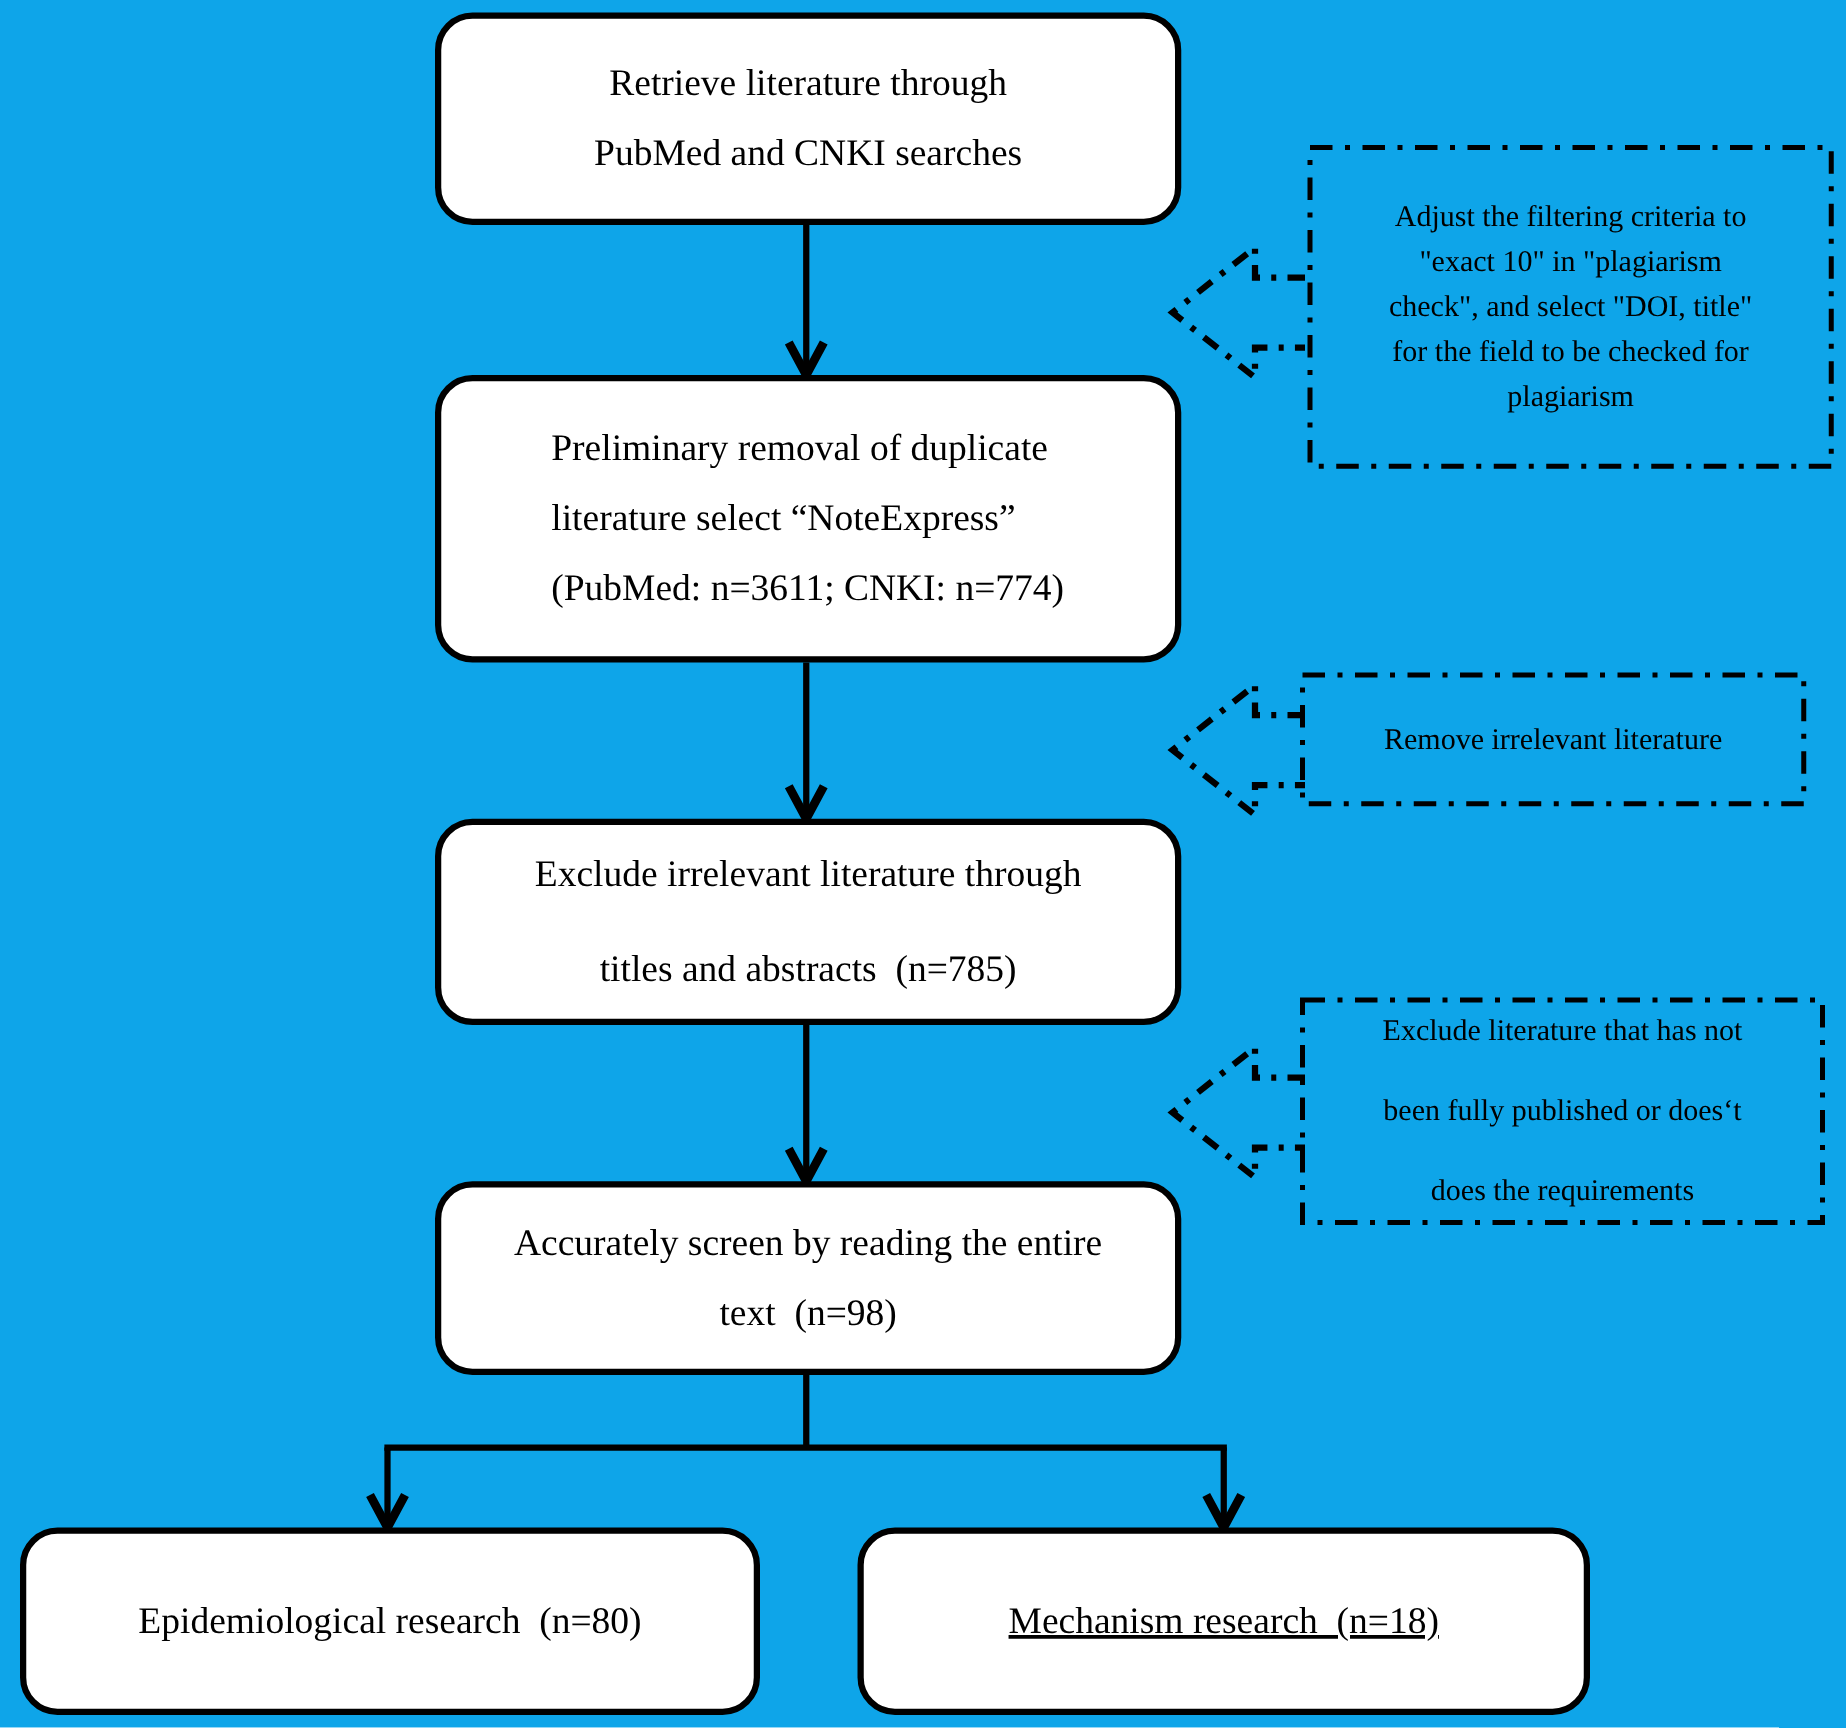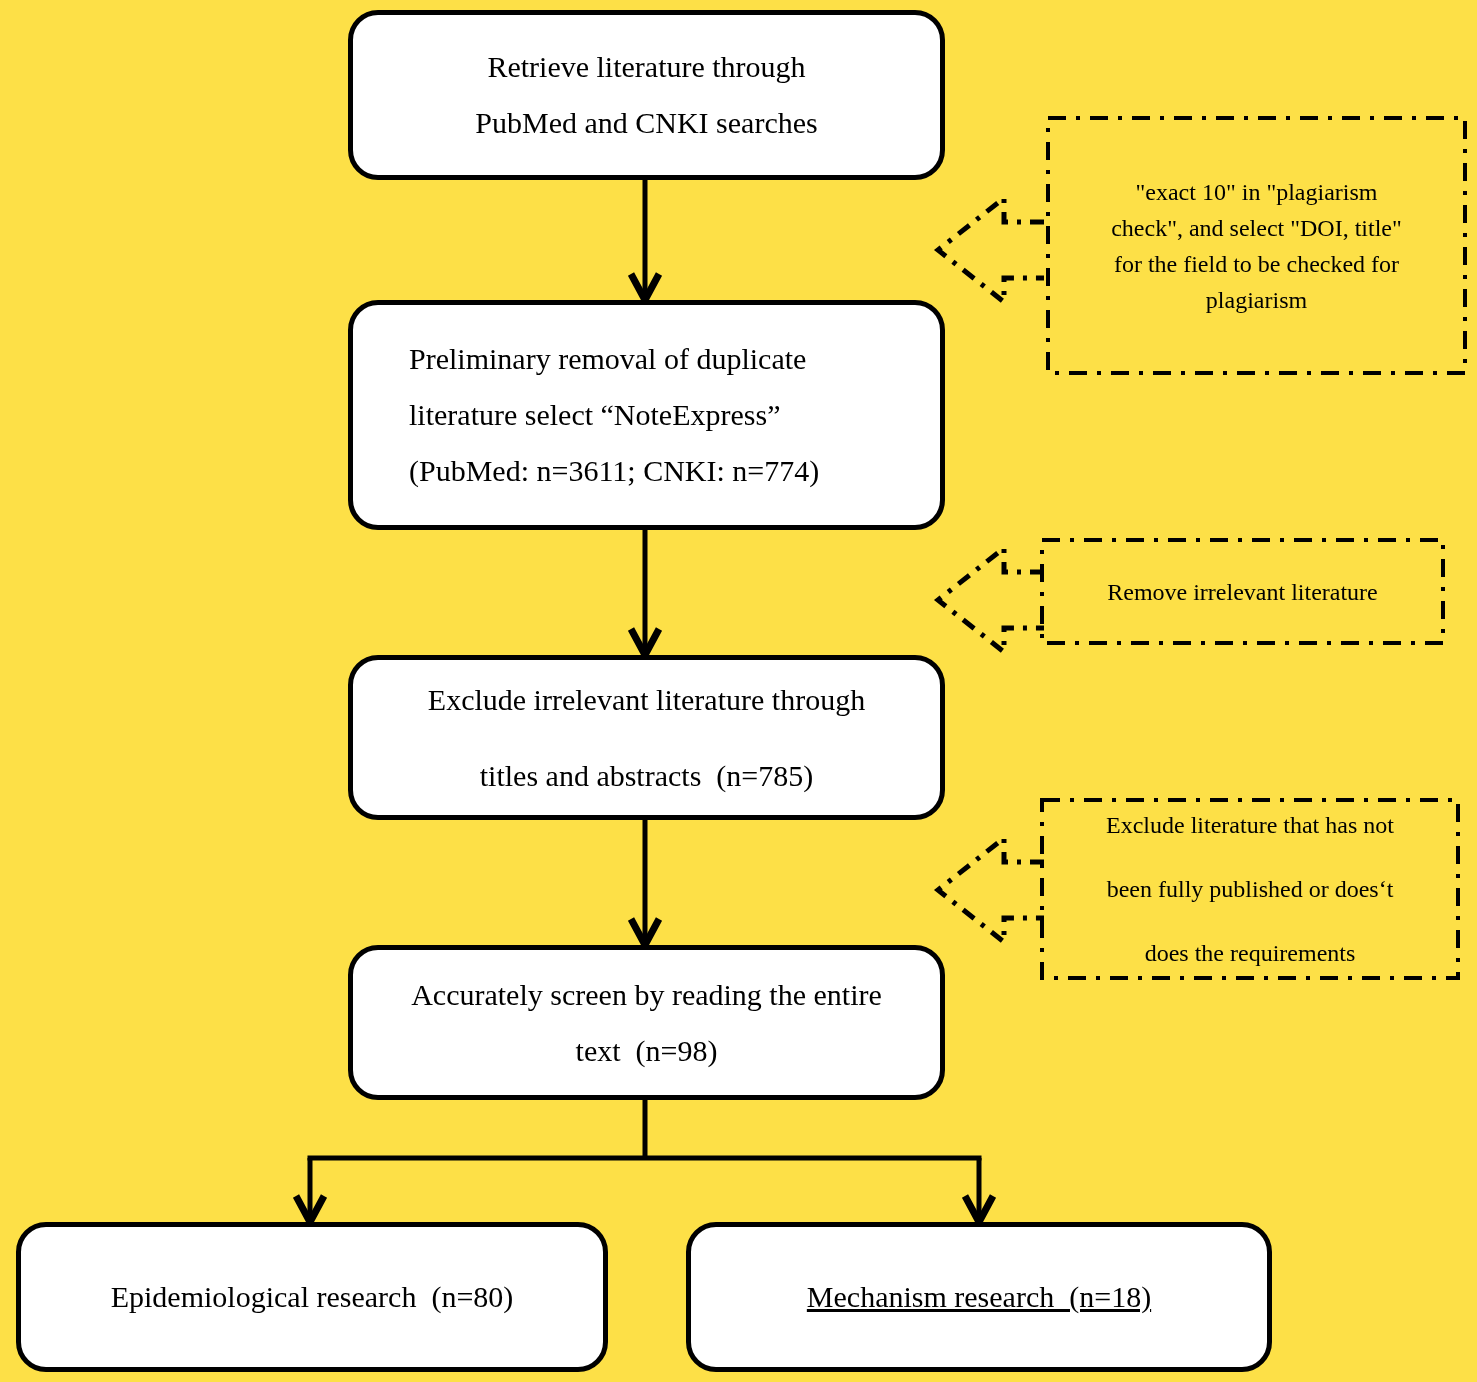--- a/index.html
+++ b/index.html
@@ -1,27 +1,27 @@
 <!DOCTYPE html>
 <html><head>
 <meta charset="utf-8">
 <style>
   html,body { margin:0; padding:0; background:#ffffff; }
   #canvas {
-    position:relative; width:1477px; height:1382px; background:#fde047;
+    position:relative; width:1477px; height:1382px; background:#0ea5e9;
     color:#000; font-family:"Liberation Serif","DejaVu Serif",serif; overflow:hidden;
   }
   svg.layer { position:absolute; left:0; top:0; }
   .box {
     position:absolute; box-sizing:border-box; background:#fff;
     border:5px solid #000; border-radius:30px;
     display:flex; flex-direction:column; justify-content:center; align-items:center;
     font-size:30px; line-height:56px; text-align:center;
   }
-  .box.left-align { align-items:flex-start; padding-left:56px; text-align:left; }
+  .box.left-align { align-items:flex-start; padding-left:88px; text-align:left; }
   .ann {
     position:absolute; box-sizing:border-box;
     display:flex; flex-direction:column; justify-content:center; align-items:center;
     font-size:24px; line-height:36px; text-align:center;
   }
   .ln { white-space:pre; }
 </style>
 </head>
 <body>
 
@@ -78,20 +78,21 @@
 
   <div class="box" style="left:16px; top:1222px; width:592px; height:150px;">
     <div class="ln">Epidemiological research  (n=80)</div>
   </div>
 
   <div class="box" style="left:686px; top:1222px; width:586px; height:150px;text-decoration:underline;">
     <div class="ln">Mechanism research  (n=18)</div>
   </div>
 
   <div class="ann" style="left:1058px; top:118px; width:397px; height:255px;">
+    <div class="ln">Adjust the filtering criteria to</div>
     <div class="ln">"exact 10" in "plagiarism</div>
     <div class="ln">check", and select "DOI, title"</div>
     <div class="ln">for the field to be checked for</div>
     <div class="ln">plagiarism</div>
   </div>
 
   <div class="ann" style="left:1052px; top:540px; width:381px; height:103px;">
     <div class="ln">Remove irrelevant literature</div>
   </div>
 

